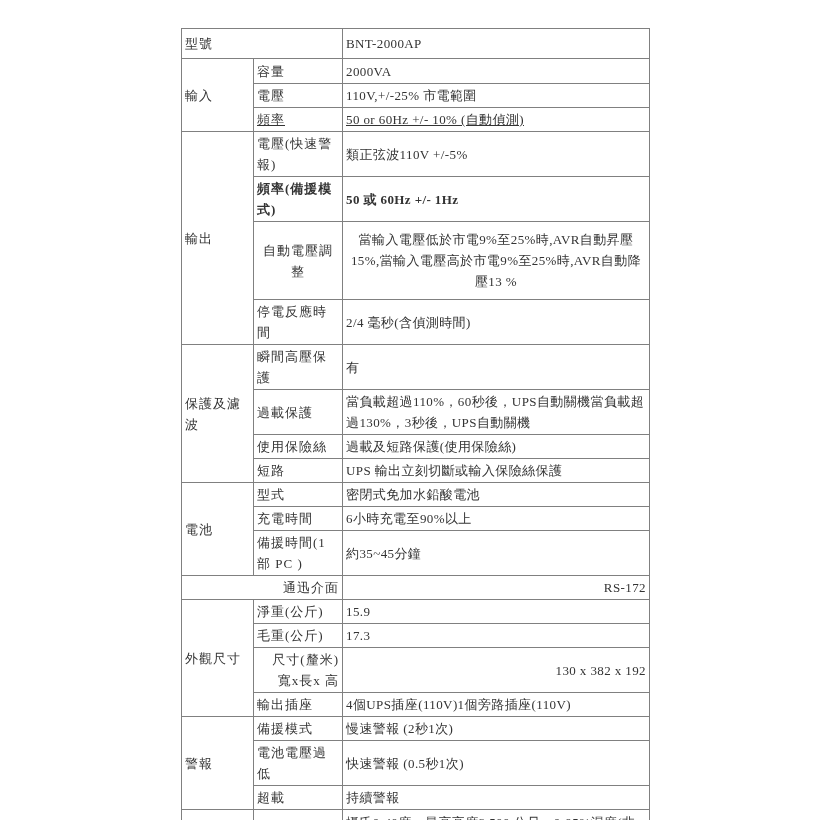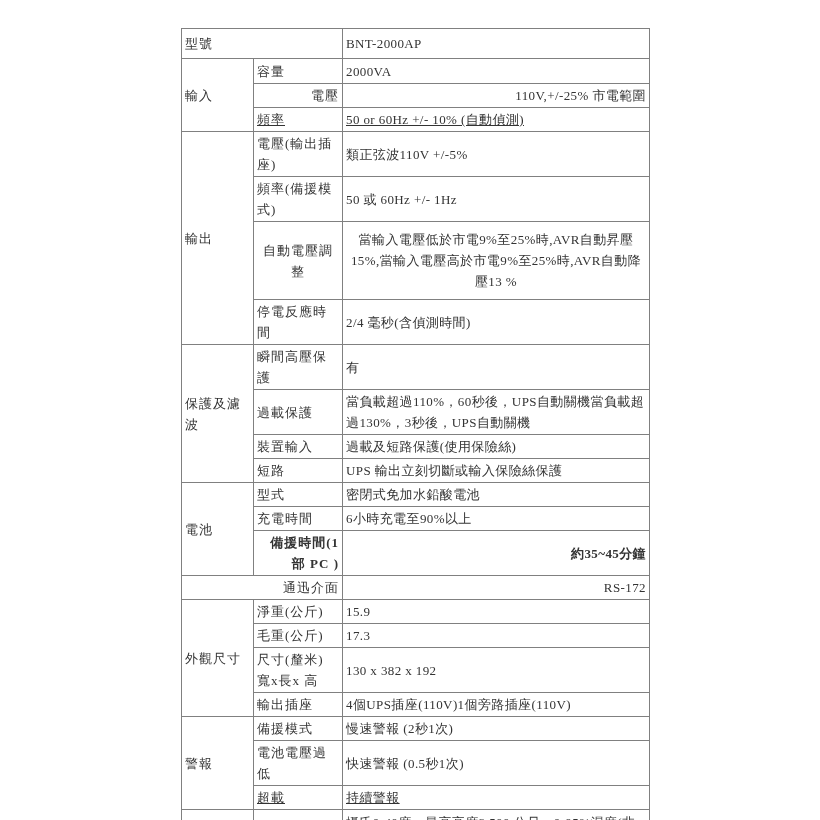--- a/index.html
+++ b/index.html
@@ -37,21 +37,20 @@
     letter-spacing: 1px;
   }
   td.label {
     letter-spacing: 1px;
   }
   td.value {
     letter-spacing: 0.4px;
   }
   td.thick {
     border-bottom: 3px solid var(--thick-border, #000000);
-    text-align: right;
   }
 </style>
 </head>
 <body>
 
 <div class="canvas">
   <table class="spec">
     <colgroup>
       <col style="width:72px">
       <col style="width:89px">
@@ -70,24 +69,24 @@
         <tr style="height: 22px;">
           <td class="label thick">電壓</td>
           <td class="value thick">110V,+/-25% 市電範圍</td>
         </tr>
         <tr style="height: 20px; text-decoration: underline;">
           <td class="label">頻率</td>
           <td class="value">50 or 60Hz +/- 10% (自動偵測)</td>
         </tr>
         <tr style="height: 43px;">
           <td class="group" rowspan="4">輸出</td>
-          <td class="label">電壓(輸出插座)</td>
+          <td class="label">電壓(快速警報)</td>
           <td class="value">類正弦波110V +/-5%</td>
         </tr>
-        <tr style="height: 43px;">
+        <tr style="height: 43px; font-weight: bold;">
           <td class="label">頻率(備援模式)</td>
           <td class="value">50 或 60Hz +/- 1Hz</td>
         </tr>
         <tr style="height: 78px; text-align: center;">
           <td class="label">自動電壓調整</td>
           <td class="value">當輸入電壓低於市電9%至25%時,AVR自動昇壓15%,當輸入電壓高於市電9%至25%時,AVR自動降壓13 %</td>
         </tr>
         <tr style="height: 22px;">
           <td class="label">停電反應時間</td>
           <td class="value">2/4 毫秒(含偵測時間)</td>
@@ -95,71 +94,71 @@
         <tr style="height: 22px;">
           <td class="group" rowspan="4">保護及濾波</td>
           <td class="label">瞬間高壓保護</td>
           <td class="value">有</td>
         </tr>
         <tr style="height: 43px;">
           <td class="label">過載保護</td>
           <td class="value">當負載超過110%，60秒後，UPS自動關機當負載超過130%，3秒後，UPS自動關機</td>
         </tr>
         <tr style="height: 21px;">
-          <td class="label">裝置輸入</td>
+          <td class="label">使用保險絲</td>
           <td class="value">過載及短路保護(使用保險絲)</td>
         </tr>
         <tr style="height: 21px;">
           <td class="label">短路</td>
           <td class="value">UPS 輸出立刻切斷或輸入保險絲保護</td>
         </tr>
         <tr style="height: 22px;">
           <td class="group" rowspan="3">電池</td>
           <td class="label">型式</td>
           <td class="value">密閉式免加水鉛酸電池</td>
         </tr>
         <tr style="height: 22px;">
           <td class="label">充電時間</td>
           <td class="value">6小時充電至90%以上</td>
         </tr>
-        <tr style="height: 42px; font-weight: bold;">
+        <tr style="height: 42px;">
           <td class="label thick">備援時間(1 部 PC )</td>
           <td class="value thick">約35~45分鐘</td>
         </tr>
         <tr style="height: 21px; text-align: right;">
           <td class="label" colspan="2">通迅介面</td>
           <td class="value">RS-172</td>
         </tr>
         <tr style="height: 22px;">
           <td class="group" rowspan="4">外觀尺寸</td>
           <td class="label">淨重(公斤)</td>
           <td class="value">15.9</td>
         </tr>
         <tr style="height: 22px;">
           <td class="label">毛重(公斤)</td>
           <td class="value">17.3</td>
         </tr>
-        <tr style="height: 42px;">
+        <tr style="height: 42px; text-align: right;">
           <td class="label">尺寸(釐米) 寬x長x 高</td>
           <td class="value">130 x 382 x 192</td>
         </tr>
         <tr style="height: 21px;">
           <td class="label">輸出插座</td>
           <td class="value">4個UPS插座(110V)1個旁路插座(110V)</td>
         </tr>
         <tr style="height: 22px;">
           <td class="group" rowspan="3">警報</td>
           <td class="label">備援模式</td>
           <td class="value">慢速警報 (2秒1次)</td>
         </tr>
         <tr style="height: 22px;">
           <td class="label">電池電壓過低</td>
           <td class="value">快速警報 (0.5秒1次)</td>
         </tr>
-        <tr style="height: 20px; text-decoration: underline;">
+        <tr style="height: 20px;">
           <td class="label">超載</td>
           <td class="value">持續警報</td>
         </tr>
         <tr style="height: 46px;">
           <td class="group" rowspan="3">環境</td>
           <td class="label">操作環境</td>
           <td class="value">攝氏0-40度，最高高度3,500 公尺，0-95%濕度(非凝結水氣狀態下)</td>
         </tr>
       </tbody>
   </table>

